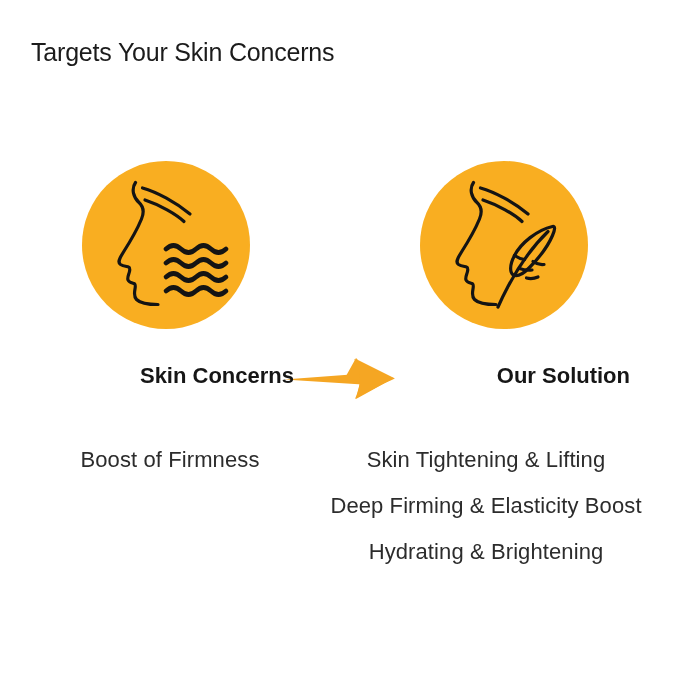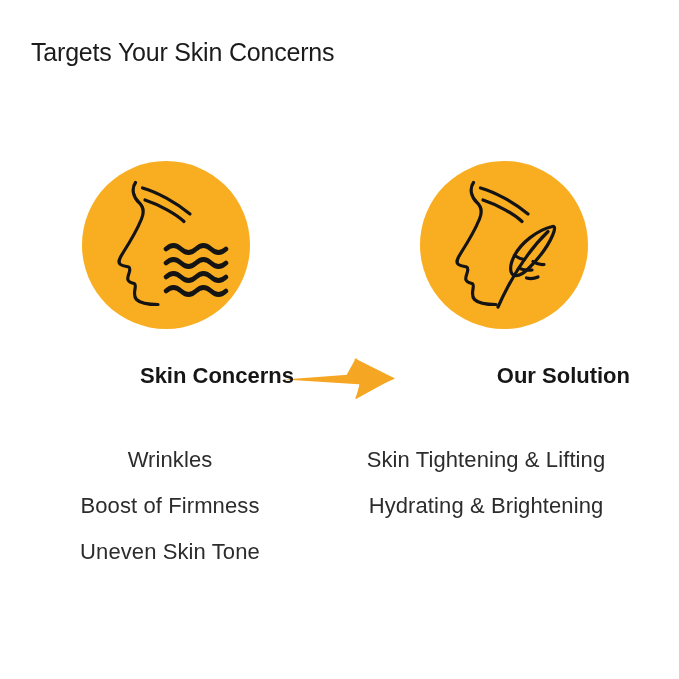--- a/index.html
+++ b/index.html
@@ -166,21 +166,20 @@
     <path d="M72 5 C84 12 100 20 113 24.5 C100 30 85 38 73 45
              C76 38 78 31 78 24.5 C78 18 76 11 72 5 Z" fill="#F5A623"></path>
   </svg>
 </div>
 
 <div class="col-label col-label-left">Skin Concerns</div>
 
 <div class="col-label col-label-right">Our Solution</div>
 
 <div class="list list-left">
-  <div class="list-item">Wrinkles</div>
   <div class="list-item">Boost of Firmness</div>
-  <div class="list-item">Uneven Skin Tone</div>
 </div>
 
 <div class="list list-right">
   <div class="list-item">Skin Tightening &amp; Lifting</div>
+  <div class="list-item">Deep Firming &amp; Elasticity Boost</div>
   <div class="list-item">Hydrating &amp; Brightening</div>
 </div>
 
 </body></html>

